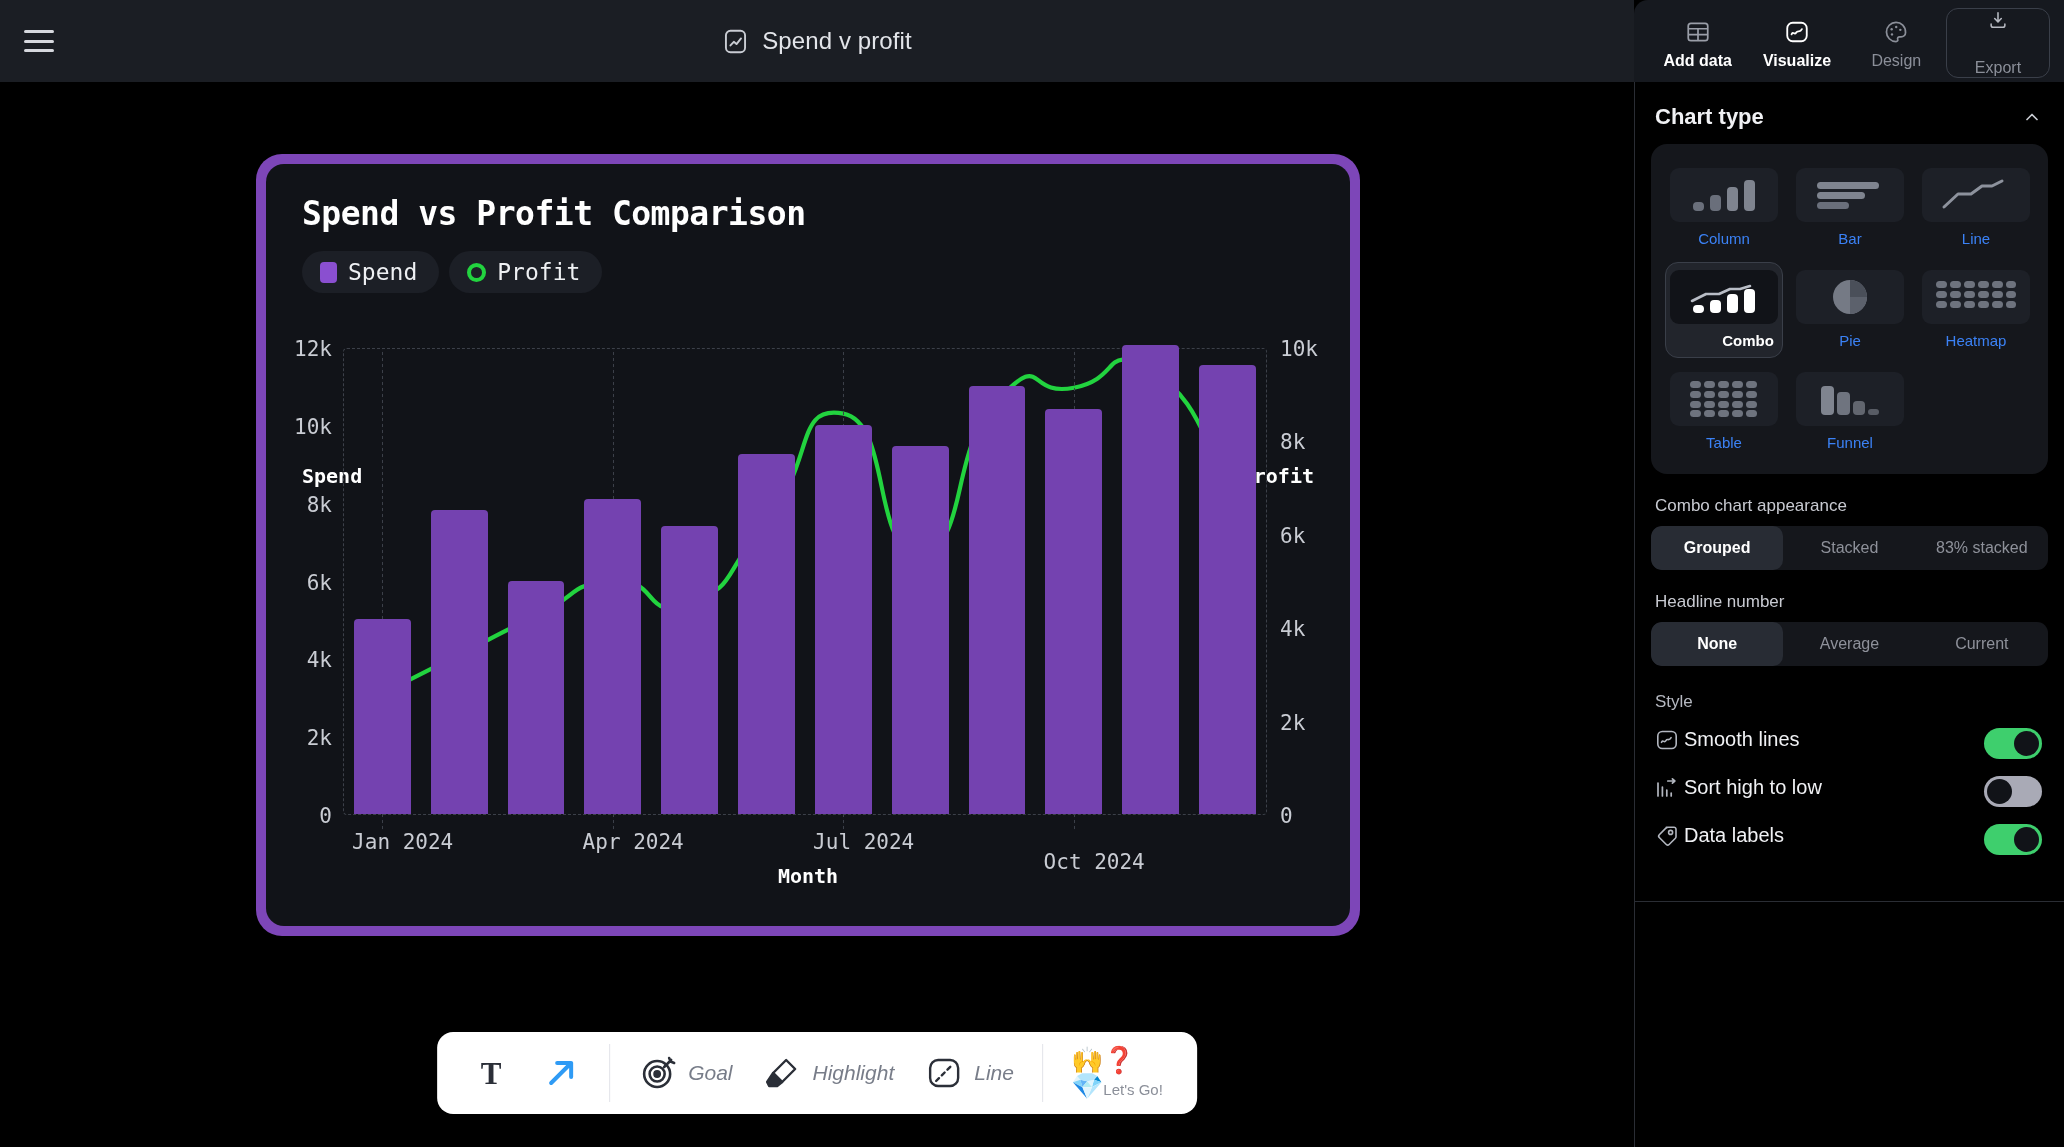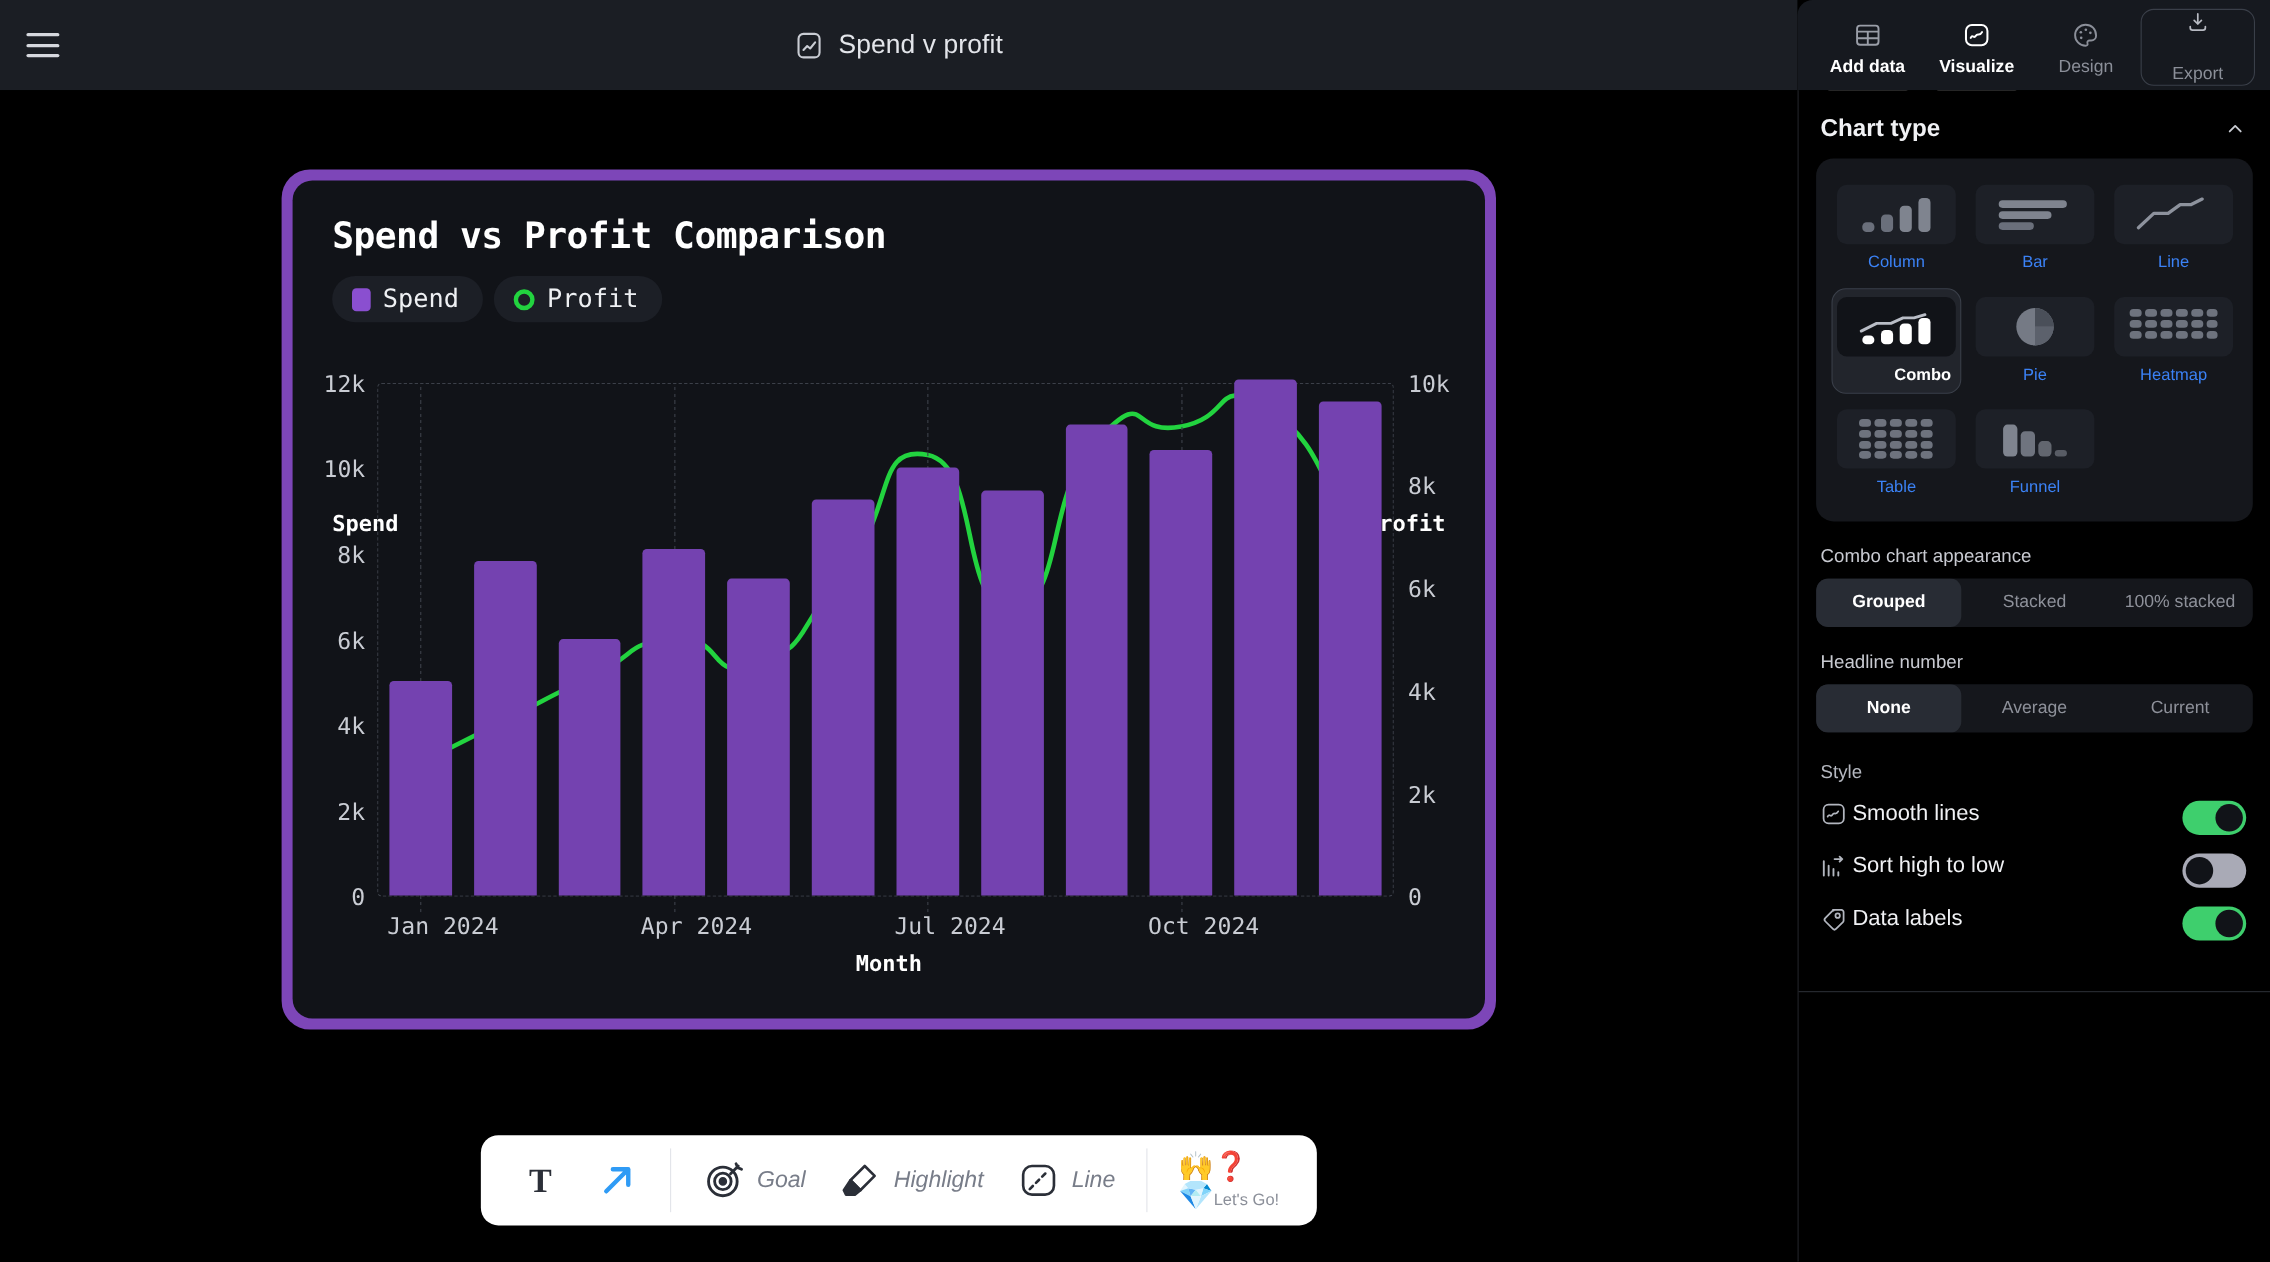--- a/index.html
+++ b/index.html
@@ -388,21 +388,21 @@
         </svg>
       </div>
       <span class="ct-label">Funnel</span>
     </div>
   </div>
 
   <div class="section-label">Combo chart appearance</div>
   <div class="seg">
     <div class="seg-item active">Grouped</div>
     <div class="seg-item">Stacked</div>
-    <div class="seg-item">100% stacked</div>
+    <div class="seg-item">83% stacked</div>
   </div>
 
   <div class="section-label">Headline number</div>
   <div class="seg">
     <div class="seg-item active">None</div>
     <div class="seg-item">Average</div>
     <div class="seg-item">Current</div>
   </div>
 
   <div class="style-label">Style</div>
@@ -483,21 +483,21 @@
             <div class="tick right" style="top: 186.8px;">6k</div>
             <div class="tick right" style="top: 93.4px;">8k</div>
             <div class="tick right" style="top: 0px;">10k</div>
             <div class="vgrid" style="left: 4.16667%;"></div>
             <div class="xtick" style="left: 6.36667%;">Jan 2024</div>
             <div class="vgrid" style="left: 29.1667%;"></div>
             <div class="xtick" style="left: 31.3667%;">Apr 2024</div>
             <div class="vgrid" style="left: 54.1667%;"></div>
             <div class="xtick" style="left: 56.3667%;">Jul 2024</div>
             <div class="vgrid" style="left: 79.1667%;"></div>
-            <div class="xtick" style="left: 81.3667%;">Oct 2024</div>
+            <div class="xtick" style="left: 81.3667%; margin-top: 20px;">Oct 2024</div>
             <div class="bar" style="left: 1.08333%; width: 6.16667%; height: 194.583px; background: rgb(116, 66, 176);"></div>
             <div class="bar" style="left: 9.41667%; width: 6.16667%; height: 303.55px; background: rgb(116, 66, 176);"></div>
             <div class="bar" style="left: 17.75%; width: 6.16667%; height: 233.5px; background: rgb(116, 66, 176);"></div>
             <div class="bar" style="left: 26.0833%; width: 6.16667%; height: 315.225px; background: rgb(116, 66, 176);"></div>
             <div class="bar" style="left: 34.4167%; width: 6.16667%; height: 287.983px; background: rgb(116, 66, 176);"></div>
             <div class="bar" style="left: 42.75%; width: 6.16667%; height: 359.979px; background: rgb(116, 66, 176);"></div>
             <div class="bar" style="left: 51.0833%; width: 6.16667%; height: 389.167px; background: rgb(116, 66, 176);"></div>
             <div class="bar" style="left: 59.4167%; width: 6.16667%; height: 367.762px; background: rgb(116, 66, 176);"></div>
             <div class="bar" style="left: 67.75%; width: 6.16667%; height: 428.083px; background: rgb(116, 66, 176);"></div>
             <div class="bar" style="left: 76.0833%; width: 6.16667%; height: 404.733px; background: rgb(116, 66, 176);"></div>

